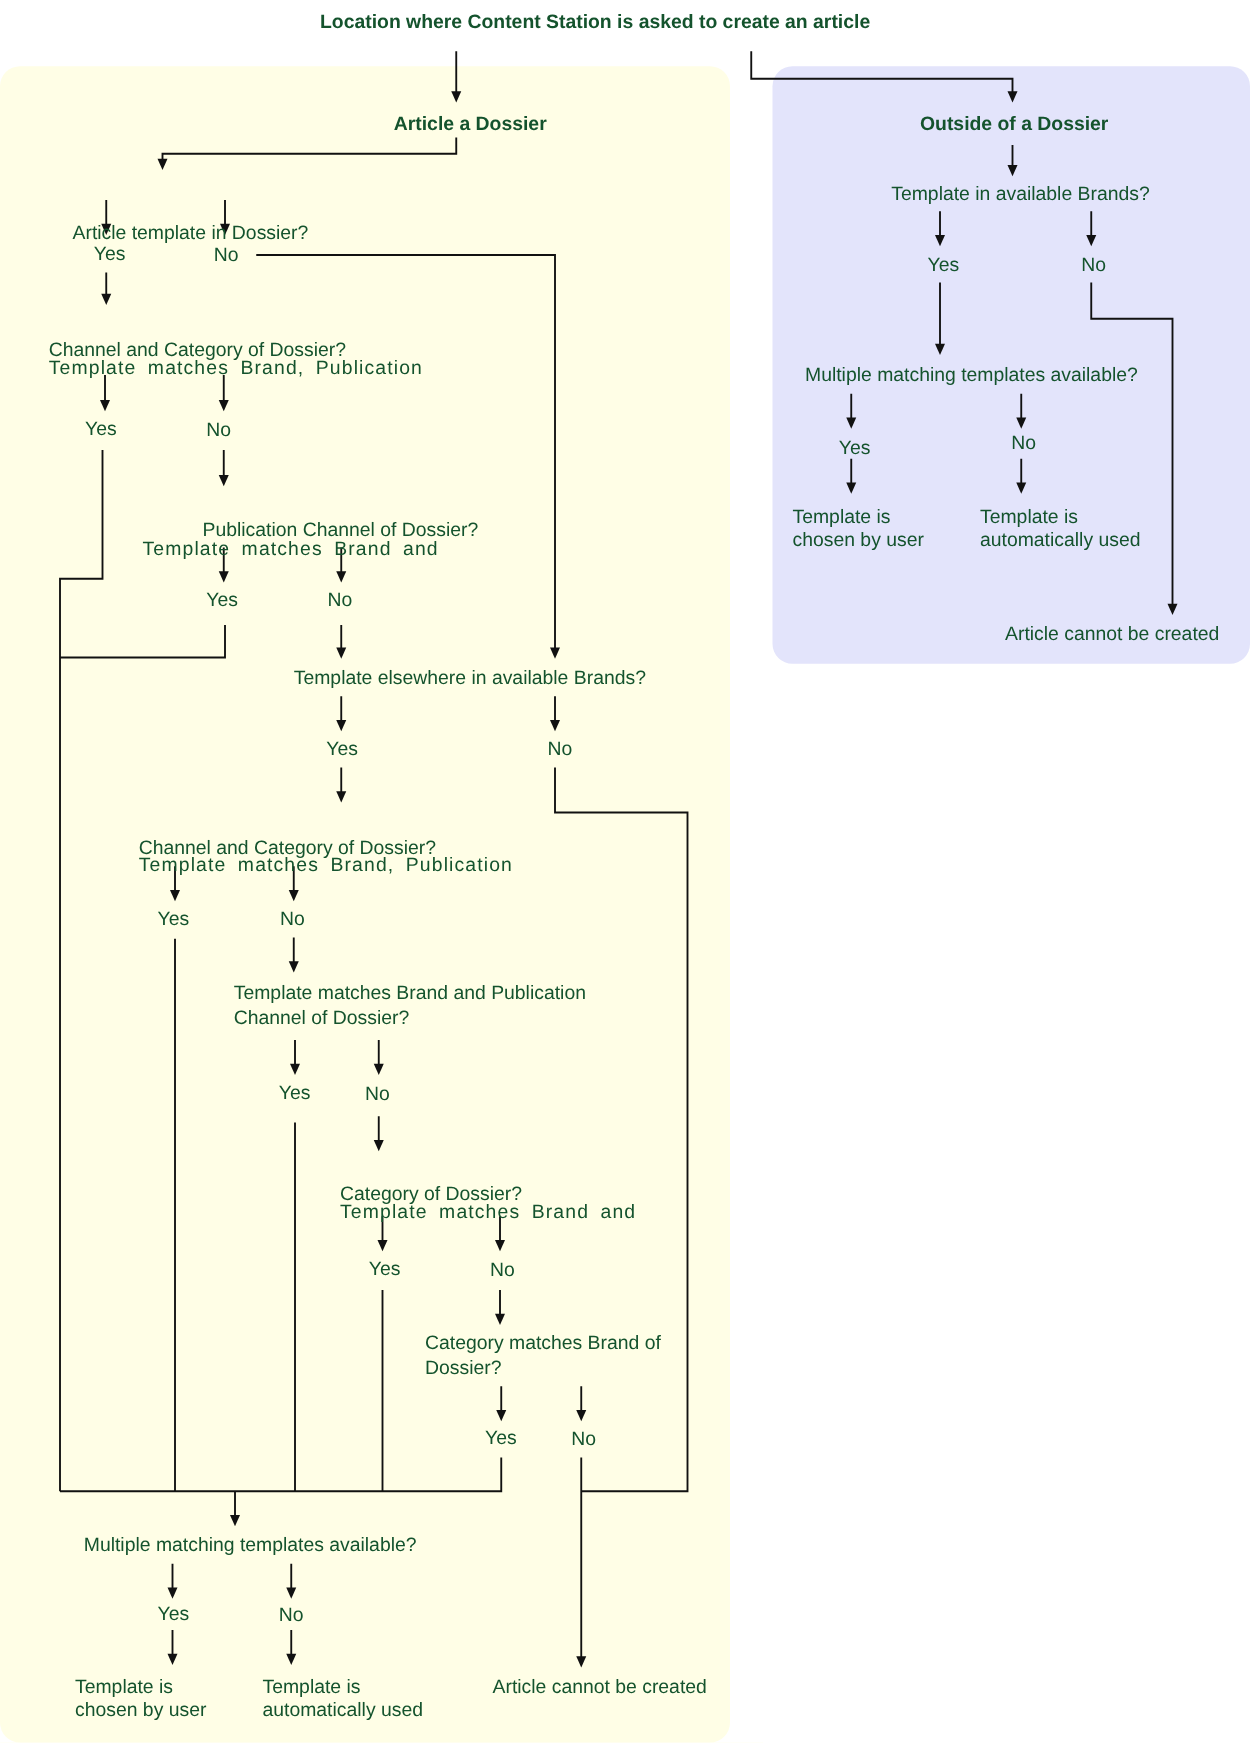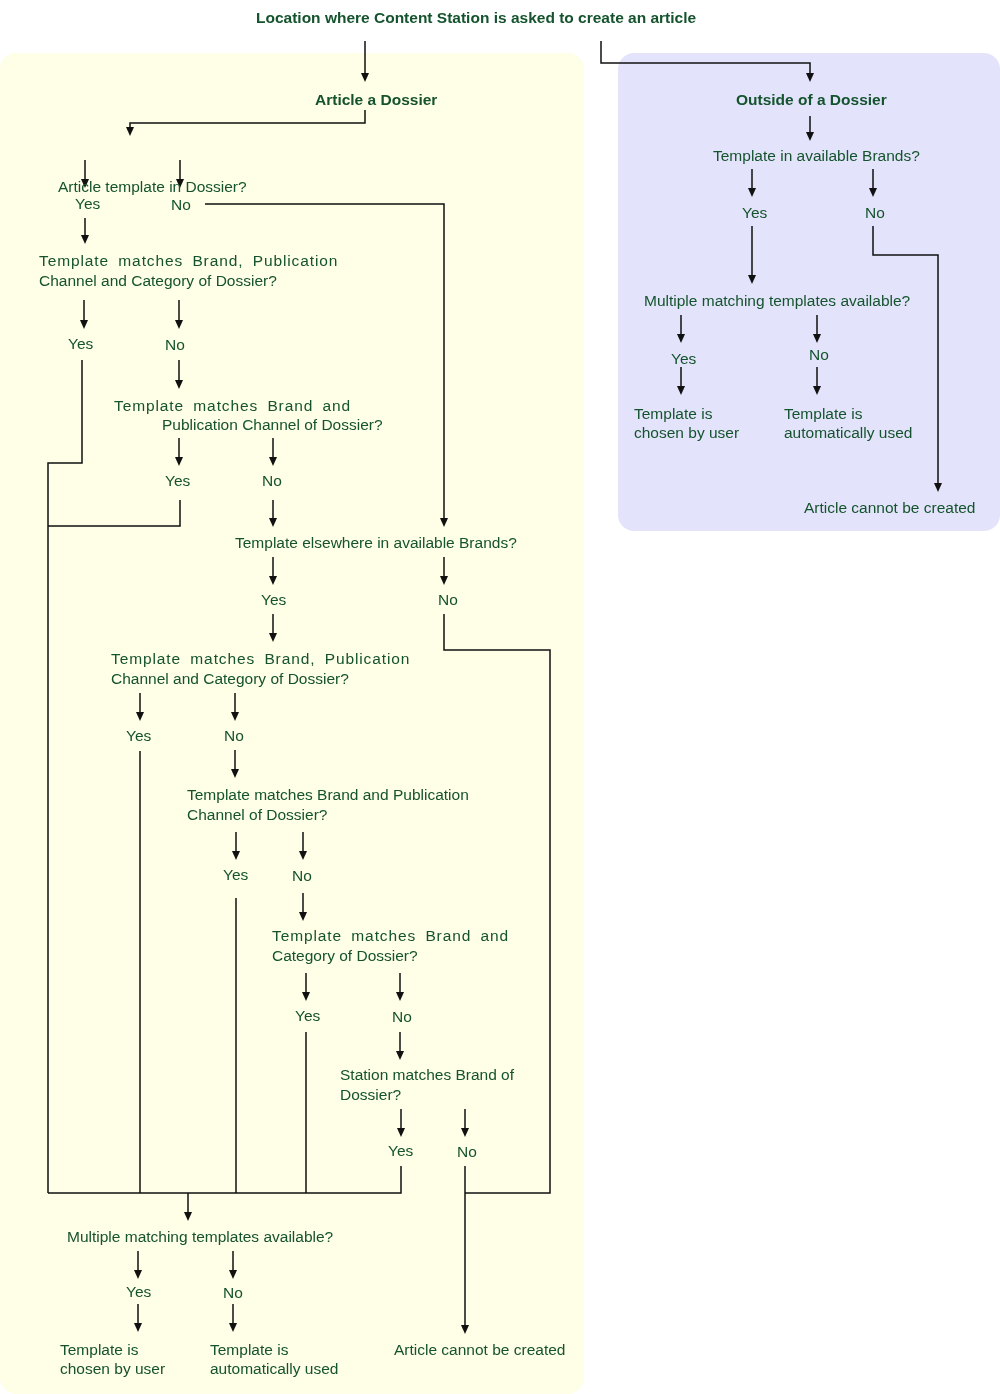--- a/index.html
+++ b/index.html
@@ -5,21 +5,21 @@
     html, body { margin: 0; padding: 0; background: #ffffff; }
     body { width: 1000px; height: 1394px; position: relative; overflow: hidden;
            font-family: "Liberation Sans", sans-serif; color: #111; }
     .panel { position: absolute; border-radius: 16px; }
     .panel-within { left: 0; top: 53px; width: 584px; height: 1341px; background: #fffee6; }
     .panel-outside { left: 618px; top: 53px; width: 382px; height: 478px; background: #e3e4fb; }
     svg.wires { position: absolute; left: 0; top: 0; width: 1000px; height: 1394px; }
     svg.wires line, svg.wires polyline { stroke: #111; stroke-width: 1.5; fill: none; }
     .t { position: absolute; font-size: 15.5px; line-height: 20px; white-space: nowrap; color: #14532d; }
     .b { font-weight: bold; }
-    .just { letter-spacing: 0.9px; word-spacing: 4px; }
+    .just { letter-spacing: 0.9px; word-spacing: 4px; margin-top: 34px; }
   </style>
 </head>
 <body>
 
 <div class="panel panel-within"></div>
 <div class="panel panel-outside"></div>
 
 <svg class="wires" xmlns="http://www.w3.org/2000/svg">
   <defs>
     <marker id="ah" markerWidth="8" markerHeight="10" refX="4" refY="9" orient="auto" markerUnits="userSpaceOnUse">
@@ -153,21 +153,21 @@
 <div class="t" style="left:187px; top:785px;">Template matches Brand and Publication</div>
 <div class="t" style="left:187px; top:805px;">Channel of Dossier?</div>
 <div class="t" style="left:223px; top:865px;">Yes</div>
 <div class="t" style="left:292px; top:866px;">No</div>
 
 <div class="t just" style="left:272px; top:926px;">Template matches Brand and</div>
 <div class="t" style="left:272px; top:946px;">Category of Dossier?</div>
 <div class="t" style="left:295px; top:1006px;">Yes</div>
 <div class="t" style="left:392px; top:1007px;">No</div>
 
-<div class="t" style="left:340px; top:1065px;">Station matches Brand of</div>
+<div class="t" style="left:340px; top:1065px;">Category matches Brand of</div>
 <div class="t" style="left:340px; top:1085px;">Dossier?</div>
 <div class="t" style="left:388px; top:1141px;">Yes</div>
 <div class="t" style="left:457px; top:1142px;">No</div>
 
 <div class="t" style="left:67px; top:1227px;">Multiple matching templates available?</div>
 <div class="t" style="left:126px; top:1282px;">Yes</div>
 <div class="t" style="left:223px; top:1283px;">No</div>
 
 <div class="t" style="left:60px; top:1340px;">Template is</div>
 <div class="t" style="left:60px; top:1359px;">chosen by user</div>

